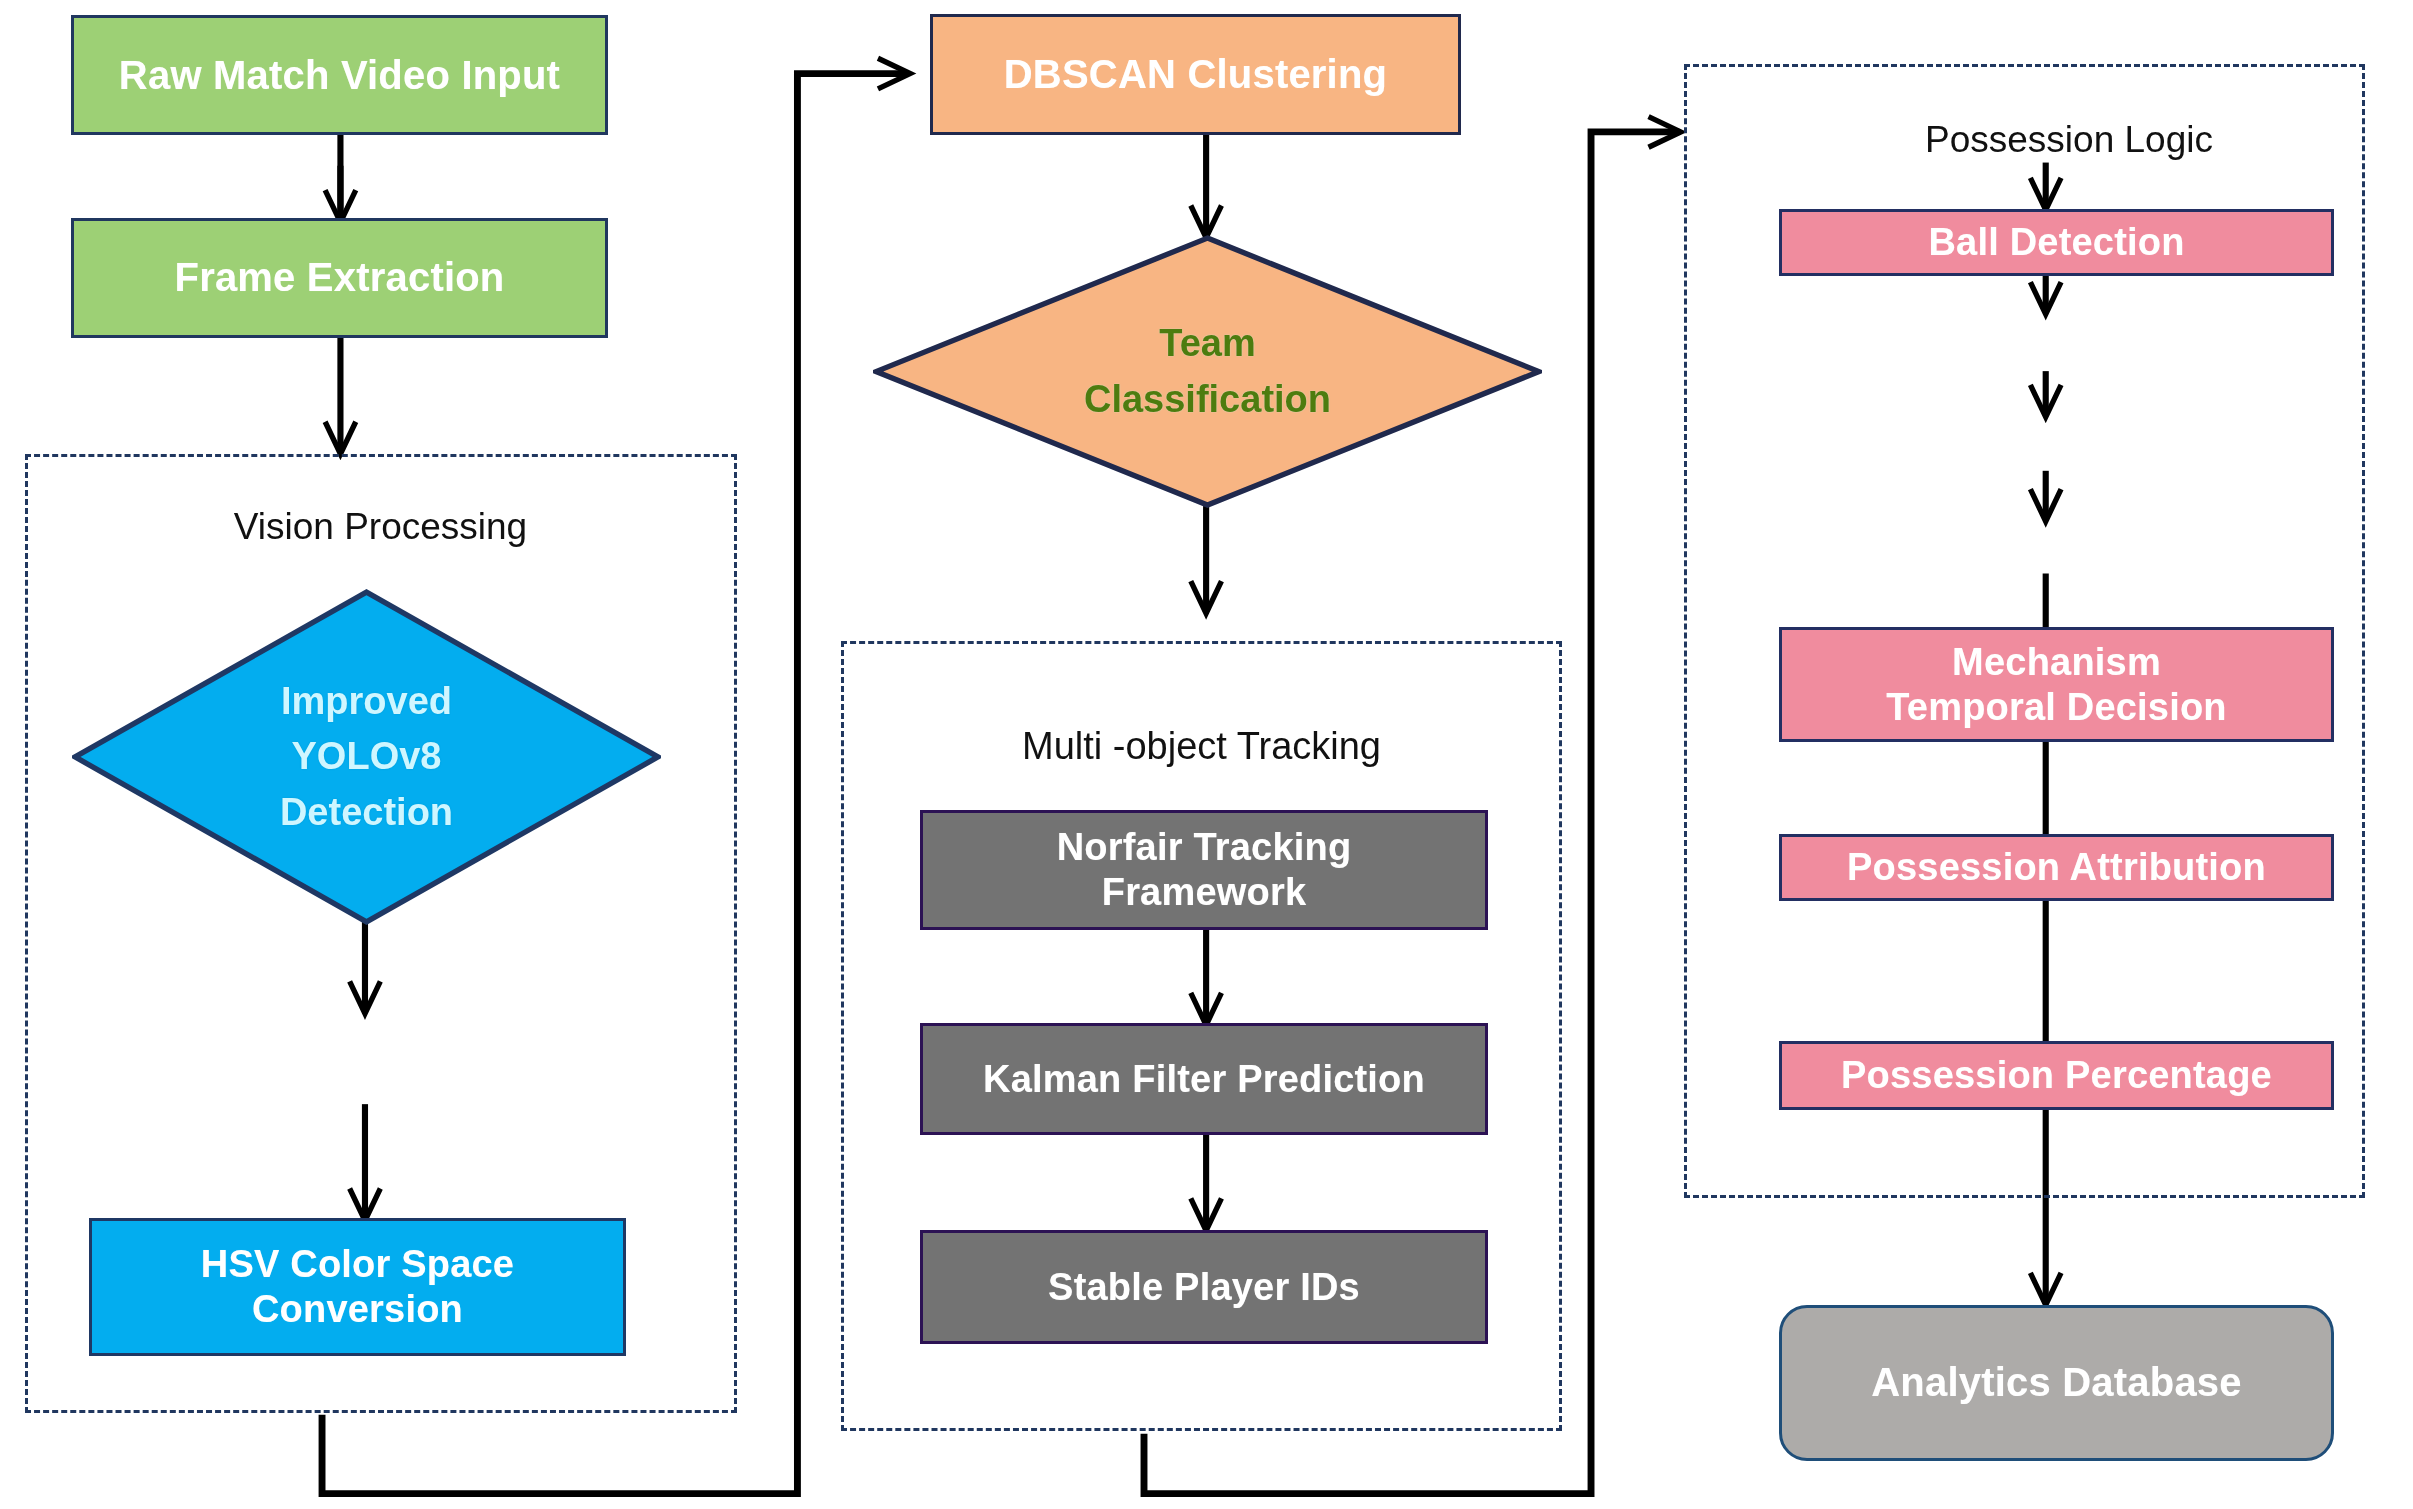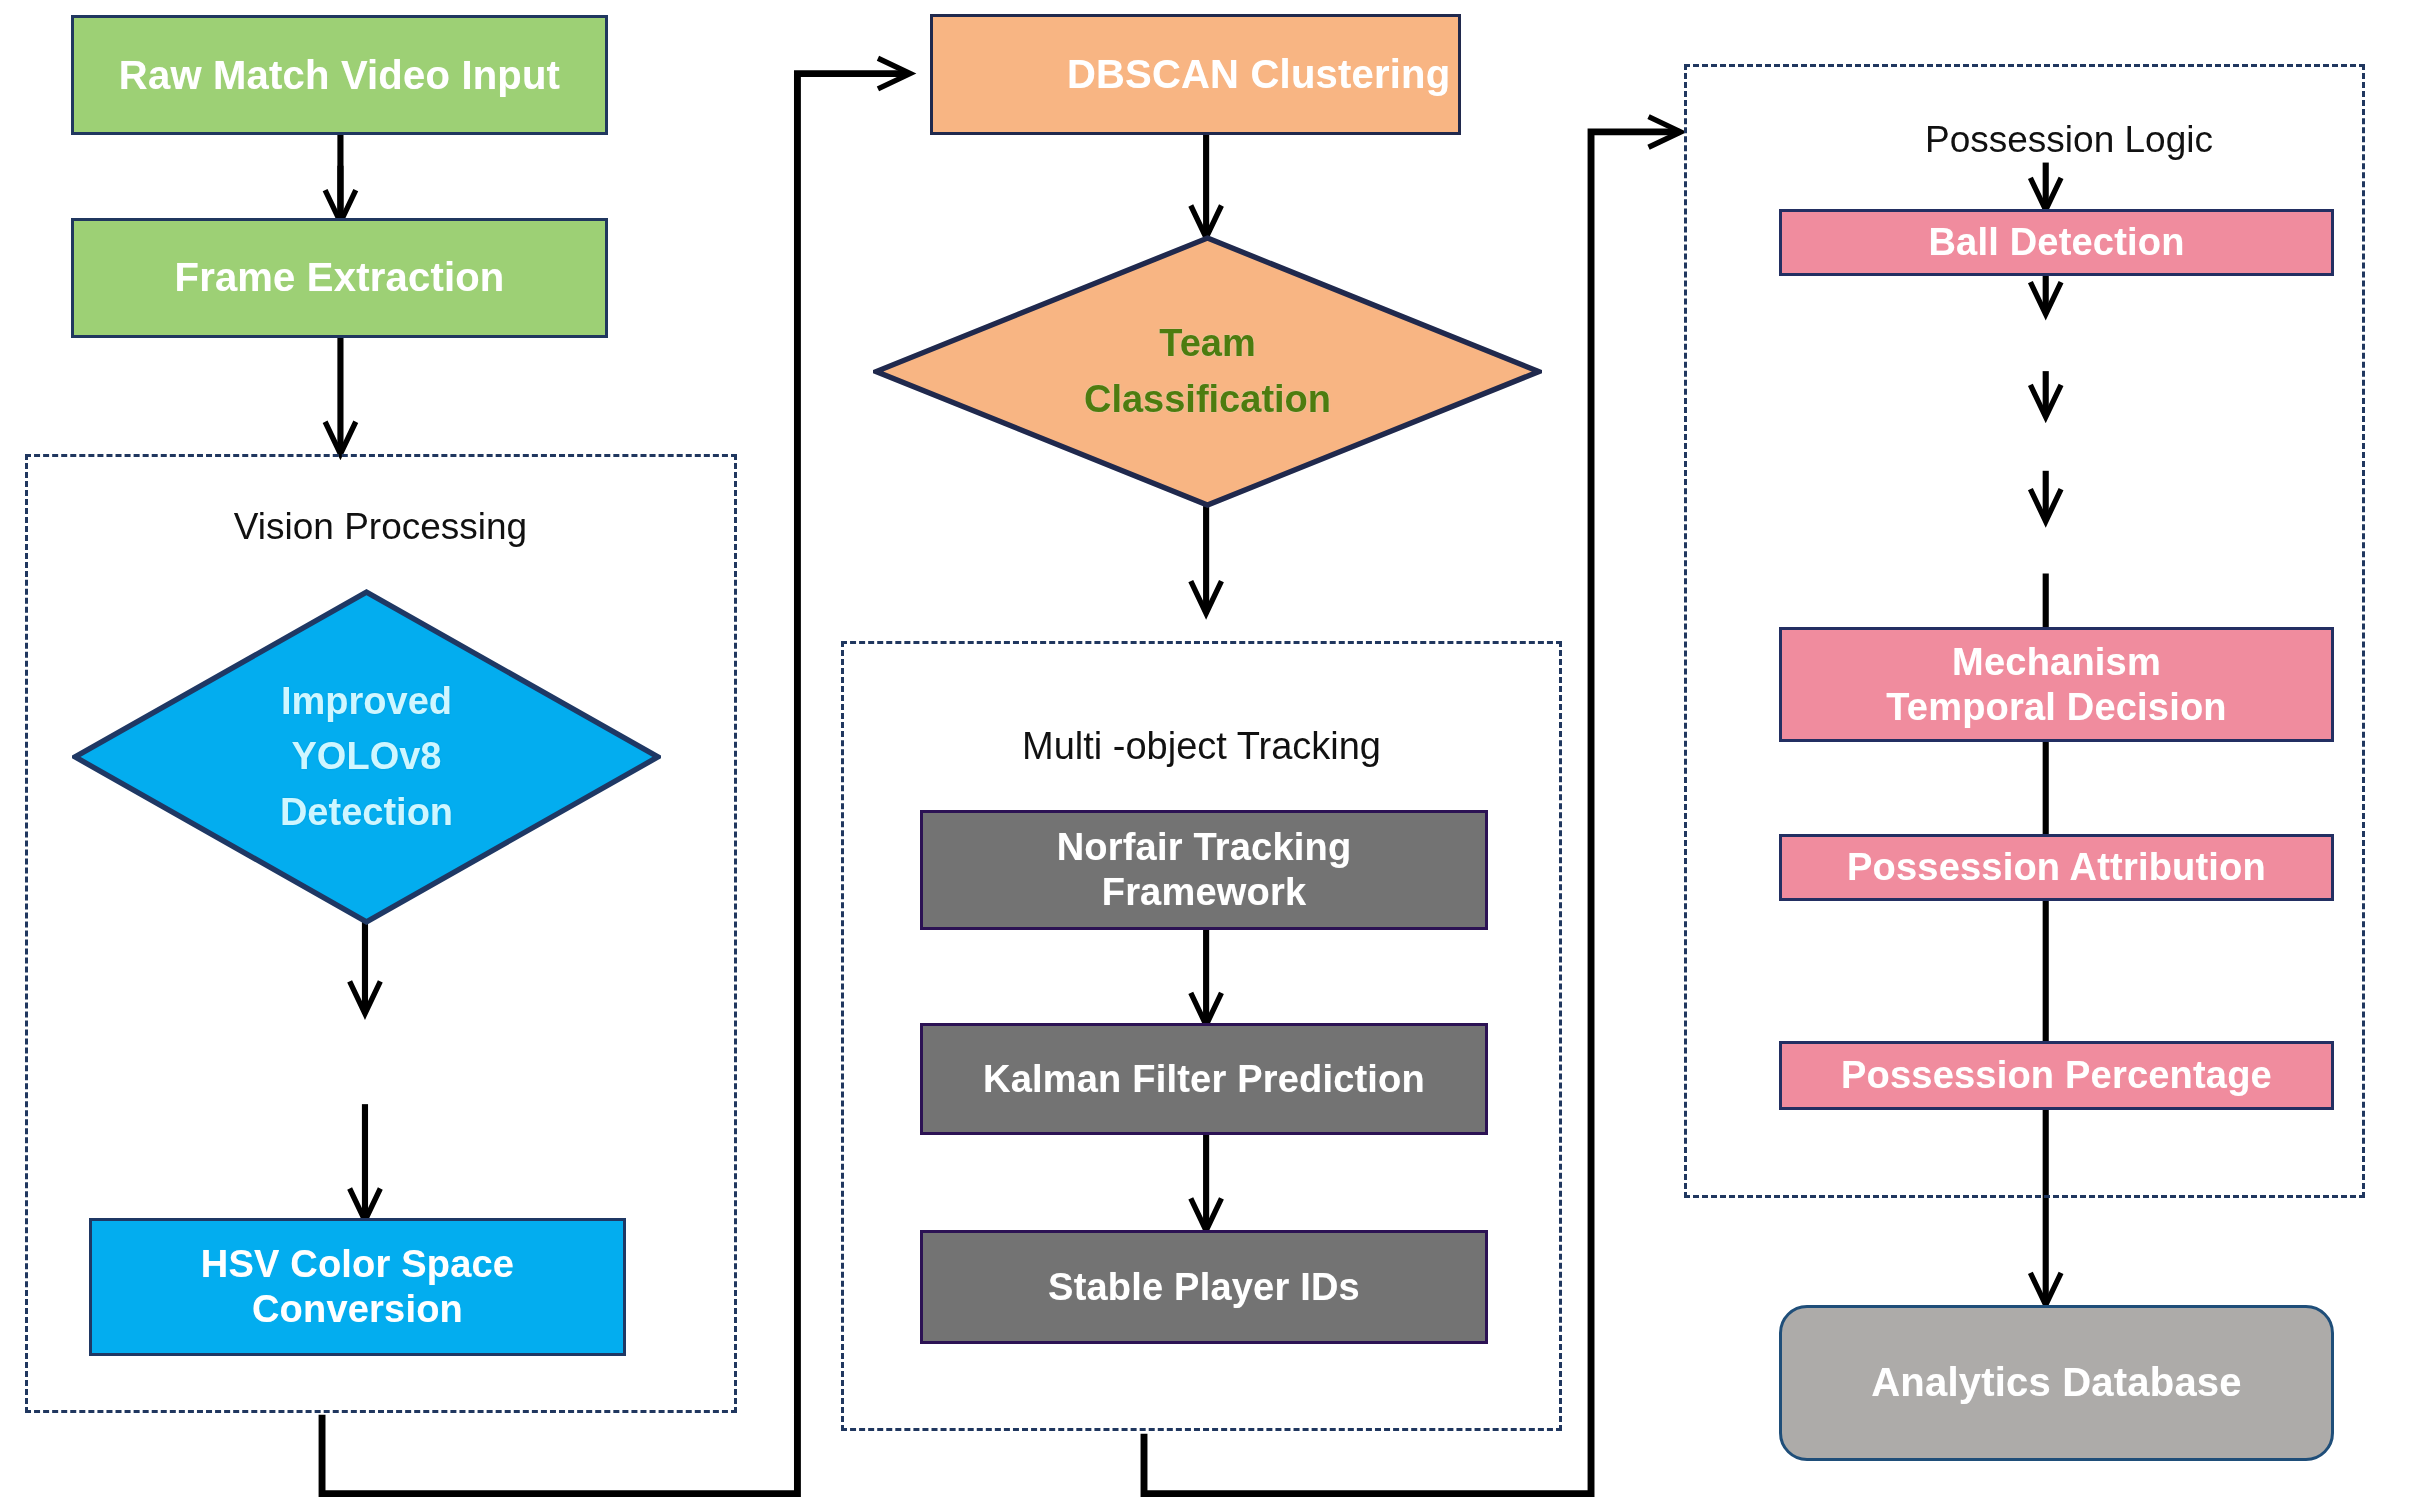--- a/index.html
+++ b/index.html
@@ -198,21 +198,21 @@
   </div>
 
 
   <div class="node blue" style="left:89px; top:1218px; width:537px; height:138px; font-size:38px;">
     <div class="lbl">
       <div>HSV Color Space</div>
       <div>Conversion</div>
     </div>
   </div>
 
-  <div class="node orange" style="left:930px; top:14px; width:531px; height:121px; font-size:40px;justify-content:flex-end;">
+  <div class="node orange" style="left:930px; top:14px; width:531px; height:121px; font-size:40px;">
     <span class="lbl">DBSCAN Clustering</span>
   </div>
 
   <div class="diamond orange-d" style="left:873px; top:235px; width:669px; height:273px;">
     <svg class="shape" viewBox="0 0 872 356" preserveAspectRatio="none">
       <polygon points="436,4 868,178 436,352 4,178" fill="#F8B583" stroke="#20294D" stroke-width="7"></polygon>
     </svg>
     <div class="dtext" style="font-size:38px;">
       <div>Team</div>
       <div>Classification</div>

